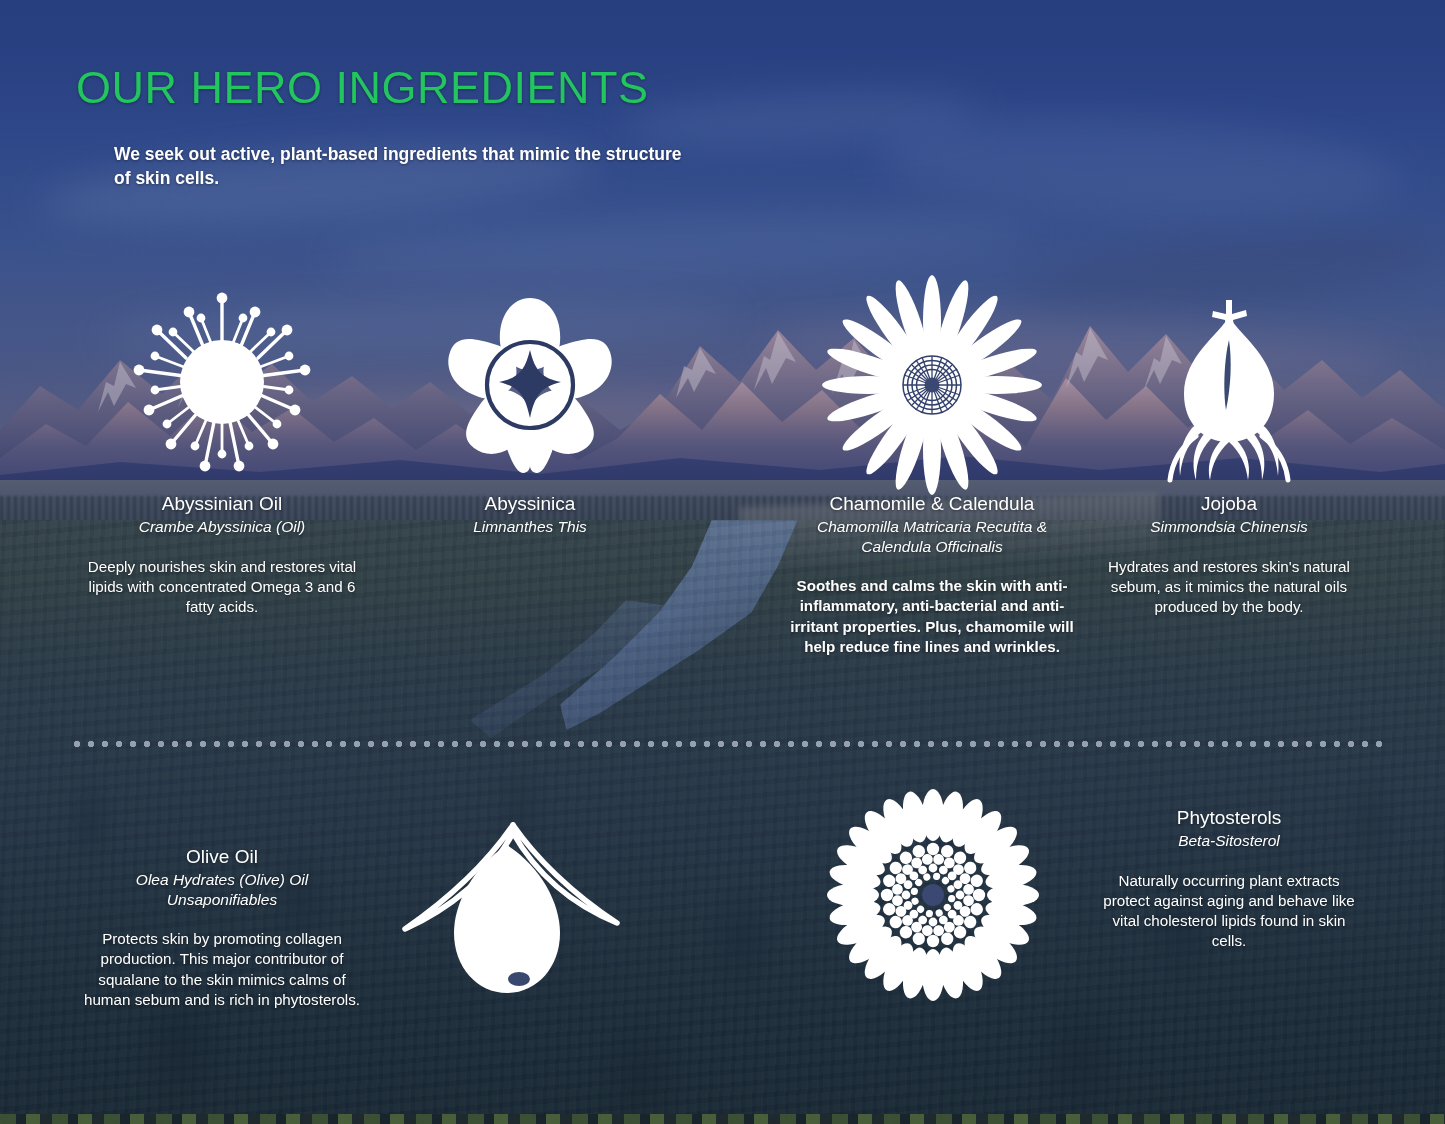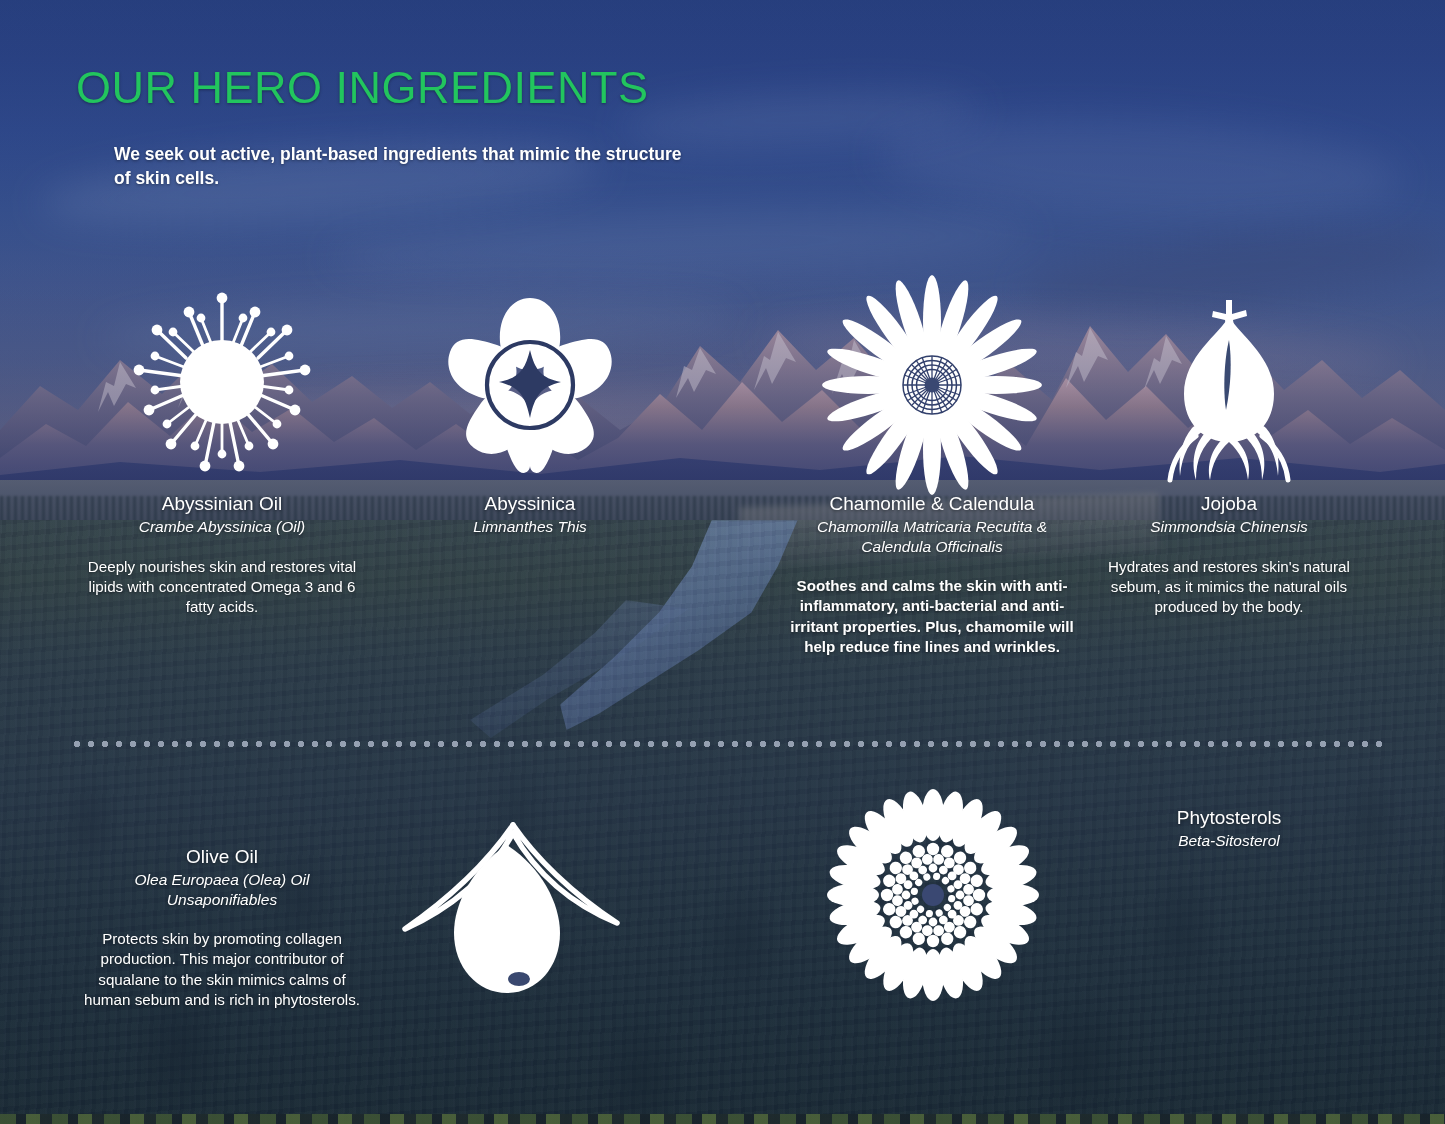--- a/index.html
+++ b/index.html
@@ -454,21 +454,21 @@
         </div>
         <div class="name">Jojoba</div>
         <div class="latin">Simmondsia Chinensis</div>
         <div class="desc" style="padding:0 10px;">Hydrates and restores skin's natural sebum, as it mimics the natural oils produced by the body.</div>
       </div>
 
       <div class="divider"></div>
 
       <div class="cell" style="left:62px;top:845px;width:320px;">
         <div class="name">Olive Oil</div>
-        <div class="latin" style="padding:0 44px;">Olea Europaea (Olea) Oil Unsaponifiables</div>
+        <div class="latin" style="padding:0 44px;">Olea Hydrates (Olive) Oil Unsaponifiables</div>
         <div class="desc" style="padding:0 20px;">Protects skin by promoting collagen production. This major contributor of squalane to the skin mimics calms of human sebum and is rich in phytosterols.</div>
       </div>
       <div class="icon-wrap" style="position:absolute;left:395px;top:808px;width:225px;height:200px;">
         <svg class="ico" width="225" height="195" viewBox="0 0 225 195" aria-hidden="true">
           <g fill="none" stroke="#ffffff" stroke-width="5.5" stroke-linecap="round" stroke-linejoin="round">
             <path d="M118,14 C96,46 62,82 10,118 C58,96 94,66 118,22"></path>
             <path d="M118,14 C140,46 176,82 222,112 C178,94 142,64 118,22"></path>
           </g>
           <path class="wf" d="M112,34 C146,56 165,92 165,122 C165,156 142,182 112,182 C82,182 59,156 59,122 C59,92 78,56 112,34 Z"></path>
           <ellipse cx="124" cy="168" rx="11" ry="7" fill="#39486f"></ellipse>
@@ -775,17 +775,18 @@
                   <circle cx="0" cy="-19" r="3.6"></circle>
                 </g>
             </g>
           </g>
           <circle cx="102" cy="102" r="11" fill="#3a4872"></circle>
         </svg>
       </div>
       <div class="cell" style="left:1084px;top:806px;width:290px;">
         <div class="name">Phytosterols</div>
         <div class="latin">Beta-Sitosterol</div>
+        <div class="desc" style="padding:0 12px;">Naturally occurring plant extracts protect against aging and behave like vital cholesterol lipids found in skin cells.</div>
       </div>
 
     </div>
   </div>
 </div>
 
 </body></html>

